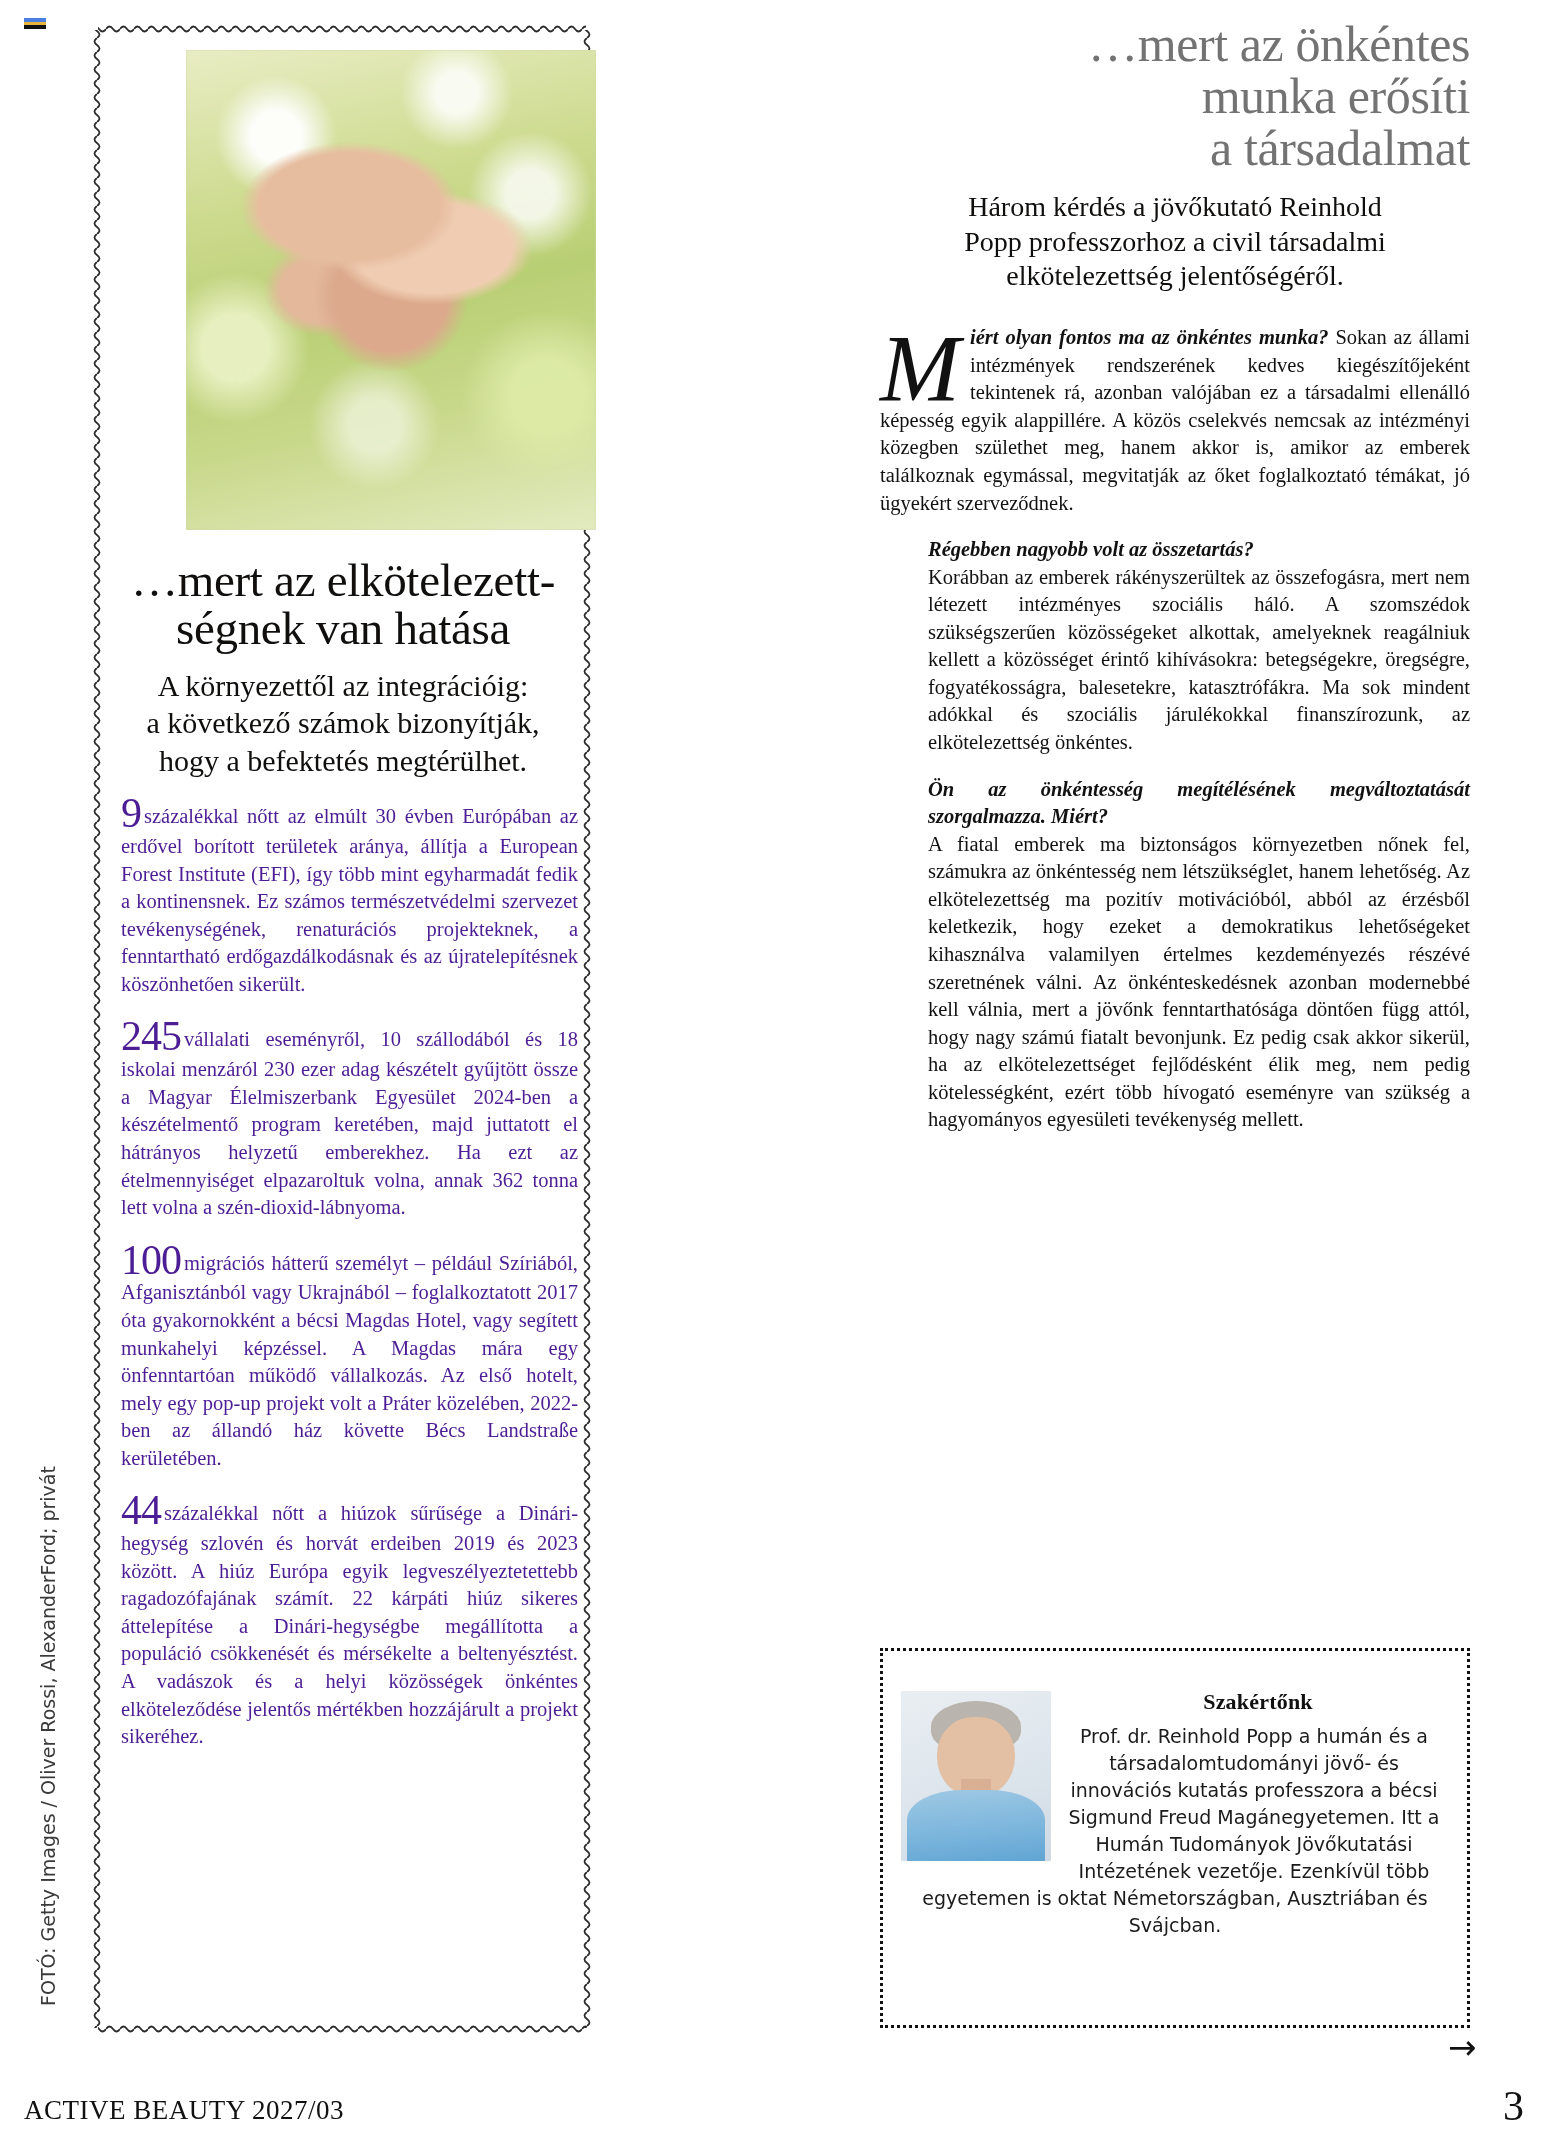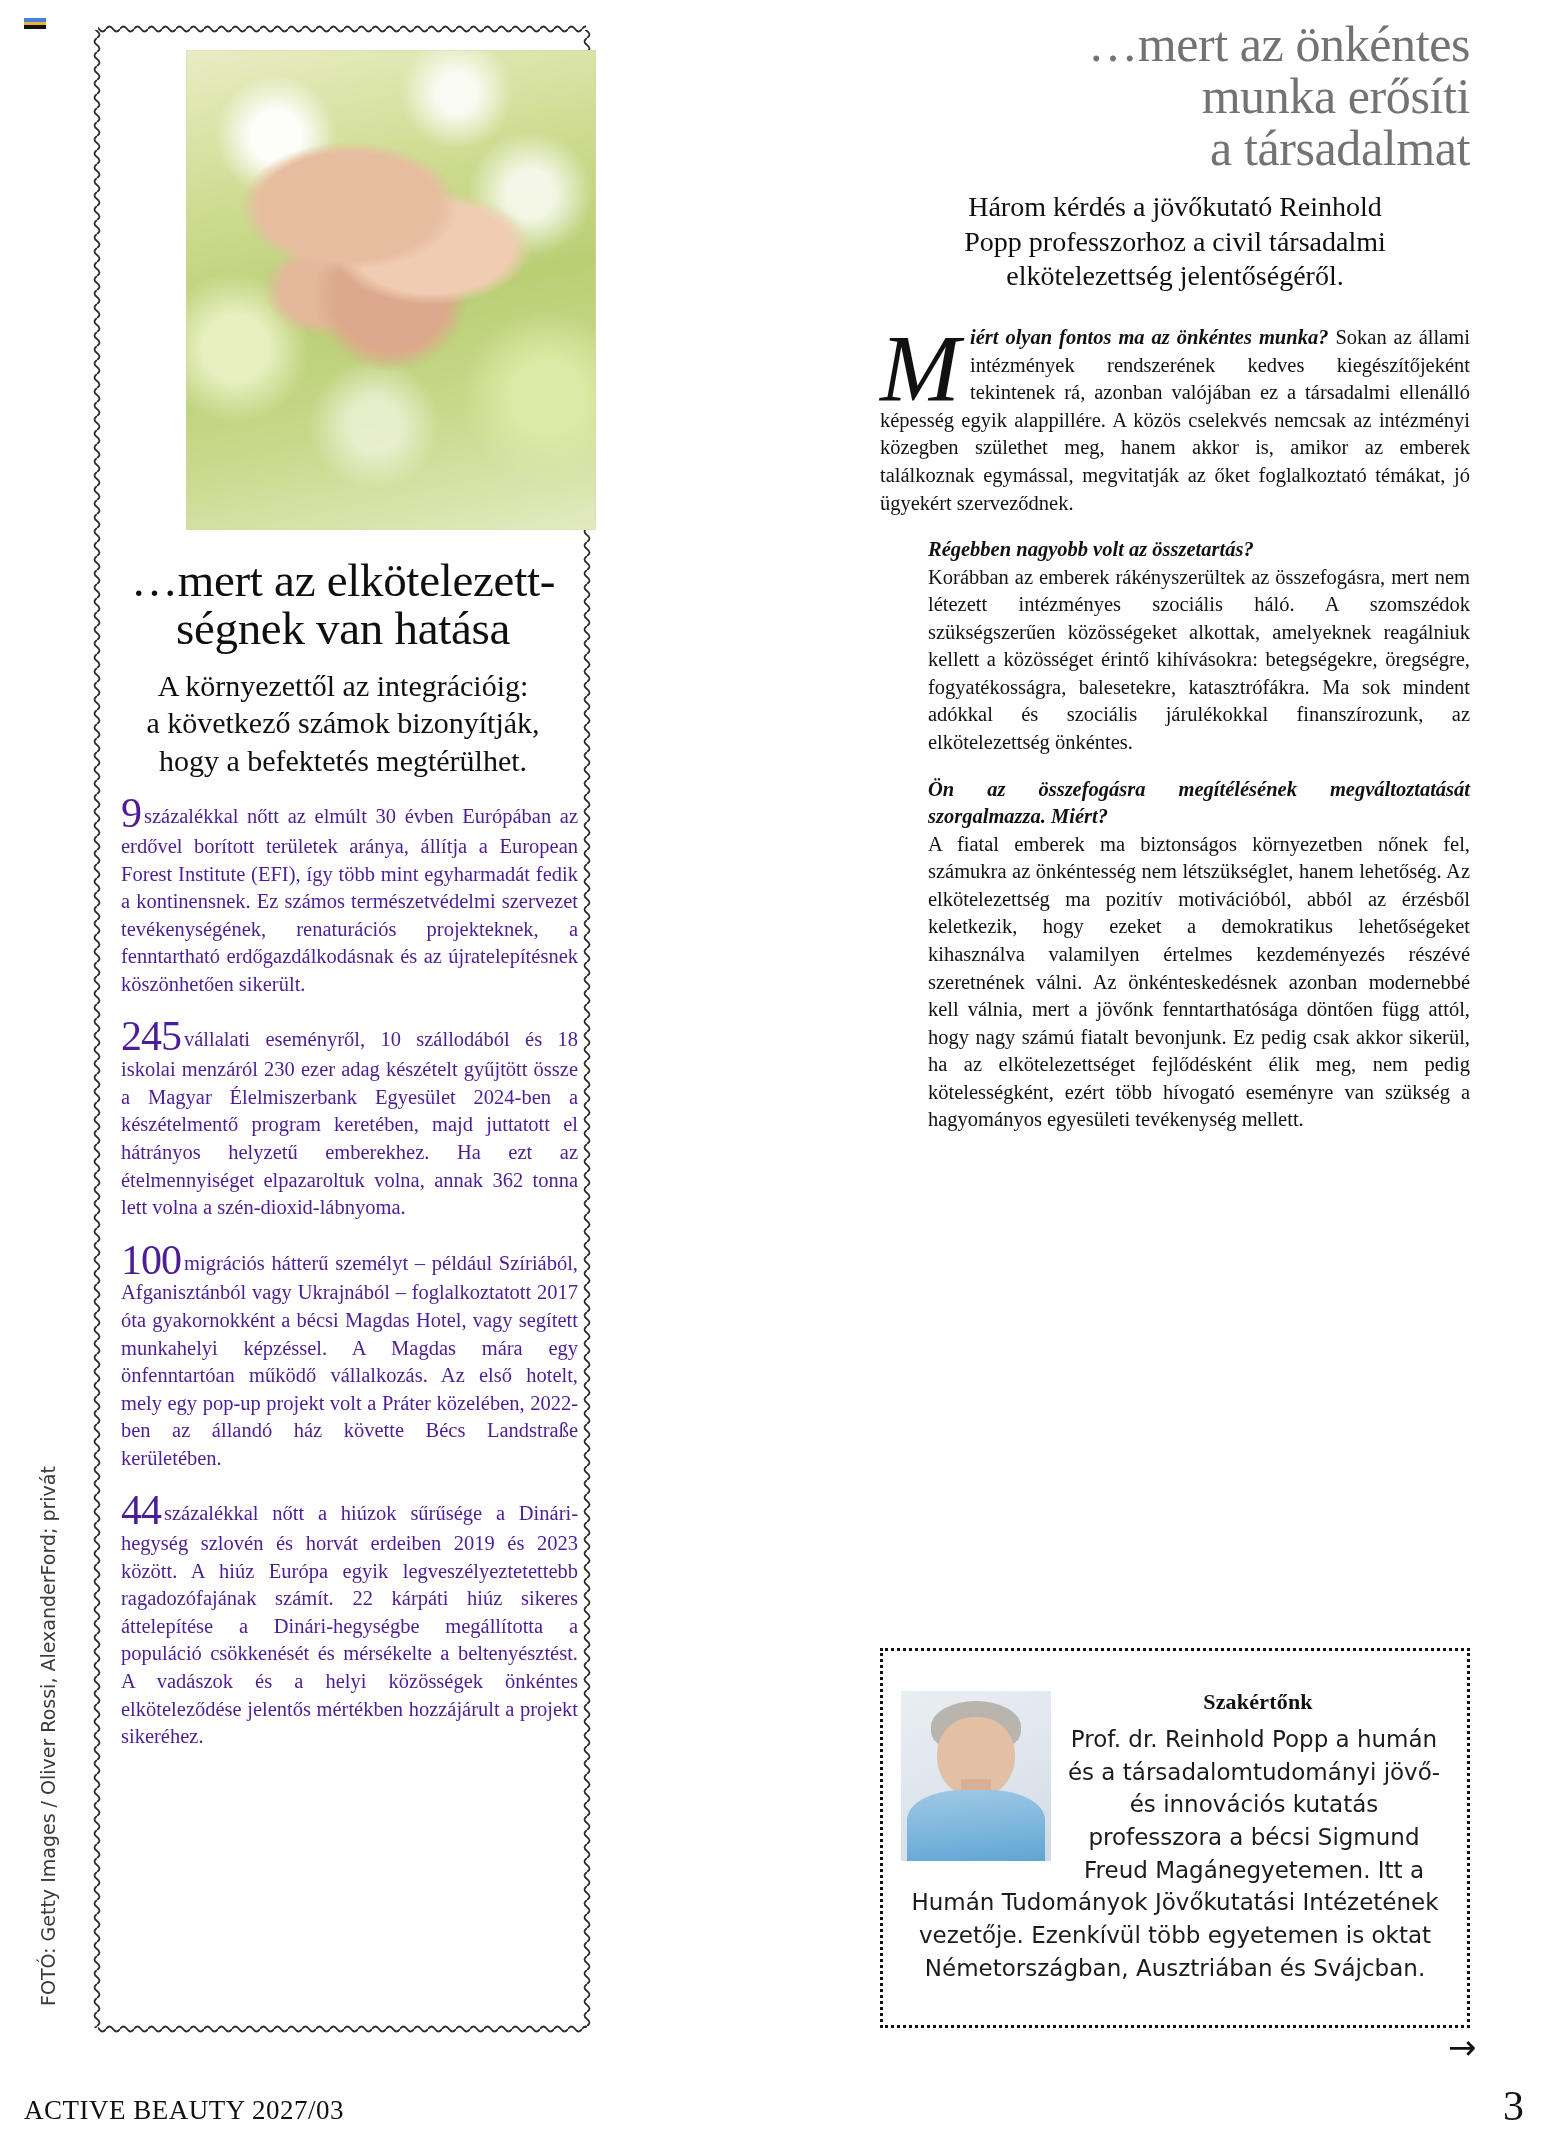--- a/index.html
+++ b/index.html
@@ -170,21 +170,21 @@
     position:absolute; left:40%; top:52%; width:20%; height:16%;
     background:#d9b093;
   }
   .expert-title {
     font-size:22px; font-weight:bold;
     text-align:center; margin:16px 0 2px 0;
     letter-spacing:.2px;
   }
   .expert-text {
     font-family:"DejaVu Sans", sans-serif;
-    font-size:23px; line-height:1.42;
+    font-size:19px; line-height:1.42;
     text-align:center; margin:8px;
     color:#1b1b1b;
   }
 
   
   .next-arrow {
     position:absolute; left:1448px; top:2030px;
     font-size:34px; line-height:1; color:#111;
     font-family:"DejaVu Sans", sans-serif;
   }
@@ -278,21 +278,21 @@
         </p>
       </div>
       <div class="block">
         <p>
           <span class="q">Régebben nagyobb volt az összetartás?</span>
           <span>Korábban az emberek rákényszerültek az összefogásra, mert nem létezett intézményes szociális háló. A szomszédok szükségszerűen közösségeket alkottak, amelyeknek reagálniuk kellett a közösséget érintő kihívásokra: betegségekre, öregségre, fogyatékosságra, balesetekre, katasztrófákra. Ma sok mindent adókkal és szociális járulékokkal finanszírozunk, az elkötelezettség önkéntes.</span>
         </p>
       </div>
       <div class="block">
         <p>
-          <span class="q">Ön az összefogásra megítélésének megváltoztatását szorgalmazza. Miért?</span>
+          <span class="q">Ön az önkéntesség megítélésének megváltoztatását szorgalmazza. Miért?</span>
           <span>A fiatal emberek ma biztonságos környezetben nőnek fel, számukra az önkéntesség nem létszükséglet, hanem lehetőség. Az elkötelezettség ma pozitív motivációból, abból az érzésből keletkezik, hogy ezeket a demokratikus lehetőségeket kihasználva valamilyen értelmes kezdeményezés részévé szeretnének válni. Az önkéntes­kedésnek azonban modernebbé kell válnia, mert a jövőnk fenntarthatósága döntően függ attól, hogy nagy számú fiatalt bevonjunk. Ez pedig csak akkor sikerül, ha az elkötelezettséget fejlődésként élik meg, nem pedig kötelességként, ezért több hívogató eseményre van szükség a hagyományos egyesületi tevékenység mellett.</span>
         </p>
       </div>
     </div>
   </div>
 
   <div class="expert-box">
     <div class="expert-inner">
       <div class="expert-photo">
         <div class="hair"></div>

